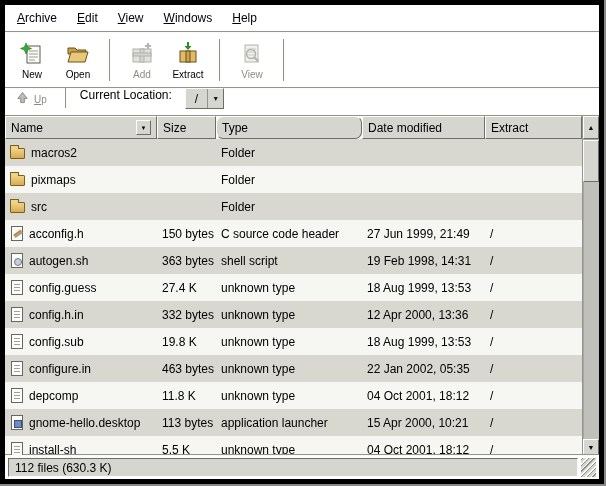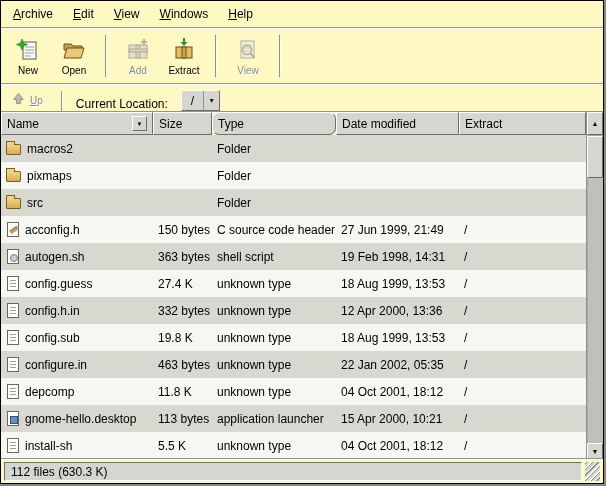--- a/index.html
+++ b/index.html
@@ -1,58 +1,58 @@
 <!DOCTYPE html>
 <html><head>
 <meta charset="utf-8">
 <style>
   * { box-sizing: border-box; margin: 0; padding: 0; }
   html,body { background:#888; }
   body { font-family:"Liberation Sans", sans-serif; font-size:12px; color:#000; }
 
   .window{
-    width:604px; height:484px; border:1px solid #000000;
-    background:#fef9c3; display:flex; flex-direction:column; overflow:hidden;
+    width:604px; height:484px; border:5px solid #000000;
+    background:#ffffff; display:flex; flex-direction:column; overflow:hidden;
   }
 
   
   .menubar{ height:27px; display:flex; align-items:stretch; padding:0 2px;
             border-bottom:1px solid #94948e; box-shadow:0 1px 0 #fafaf6; }
   .menu-item{ display:flex; align-items:center; padding:0 10px; cursor:default; }
   u{ text-decoration:underline; }
 
   
   .toolbar{ height:56px; display:flex; align-items:center; padding:2px 4px;
             border-bottom:1px solid #94948e; box-shadow:0 1px 0 #fafaf6; }
   .tbtn{ display:flex; flex-direction:column; align-items:center; justify-content:center;
          min-width:46px; height:50px; padding:2px 5px 1px; gap:1px; }
   .ticon{ height:28px; display:flex; align-items:center; justify-content:center; }
   .tlabel{ font-size:10px; }
   .tbtn.disabled .tlabel{ color:#8b8b85; text-shadow:1px 1px 0 #fff; }
   .tbtn.disabled .ticon{ opacity:.65; }
   .vsep{ width:0; height:42px; border-left:1px solid #90908a; border-right:1px solid #fbfbf7; margin:0 8px; }
 
   
-  .locbar{ height:28px; display:flex; align-items:flex-end; padding:0 6px;
+  .locbar{ height:28px; display:flex; align-items:flex-start; padding:0 6px;
            border-bottom:1px solid #94948e; box-shadow:0 1px 0 #fafaf6; gap:13px; }
   .up-btn{ display:flex; align-items:center; gap:5px; padding:3px 5px; }
   .up-btn .tlabel{ color:#8b8b85; text-shadow:1px 1px 0 #fff; }
   .locsep{ width:0; height:20px; border-left:1px solid #90908a; border-right:1px solid #fbfbf7; }
   .combo{ display:flex; align-items:stretch; height:21px;
           border:1px solid; border-color:#fbfbf7 #6e6e68 #6e6e68 #fbfbf7; background:#d6d6d0; }
   .combo-value{ display:flex; align-items:center; padding:0 9px; border-right:1px solid #94948e; }
   .combo-arrow{ width:15px; display:flex; align-items:center; justify-content:center; font-size:7px; color:#1a1a1a; }
 
   
   .table-area{ flex:1; display:flex; min-height:0; }
   .list{ flex:1; display:flex; flex-direction:column; min-width:0; }
   .hdr-row{ display:flex; height:23px; flex:none; }
   .hdr{ border:1px solid; border-color:#fdfdf9 #6e6e68 #6e6e68 #fdfdf9; background:#d6d6d0;
         display:flex; align-items:center; padding:0 5px; overflow:hidden; white-space:nowrap; }
-  .w-name{ width:152px; } .w-size{ width:59px; } .w-type{ width:124px;border-radius:7px; }
+  .w-name{ width:152px; } .w-size{ width:59px; } .w-type{ width:146px;border-radius:7px; }
   .w-date{ width:123px; } .w-loc{ flex:1; }
   .name-menu-btn{ margin-left:auto; width:15px; height:15px; flex:none;
         border:1px solid; border-color:#fdfdf9 #6e6e68 #6e6e68 #fdfdf9; background:#d6d6d0;
         display:flex; align-items:center; justify-content:center; font-size:6px; }
 
   .rows{ flex:1; background:#f6f6f2; overflow:hidden; }
   .row{ display:flex; height:27px; }
   .row:nth-child(odd){ background:#d8d8d0; }
   .row:nth-child(even){ background:#f6f6f2; }
   .cell{ display:flex; align-items:center; padding:0 5px; height:100%;

